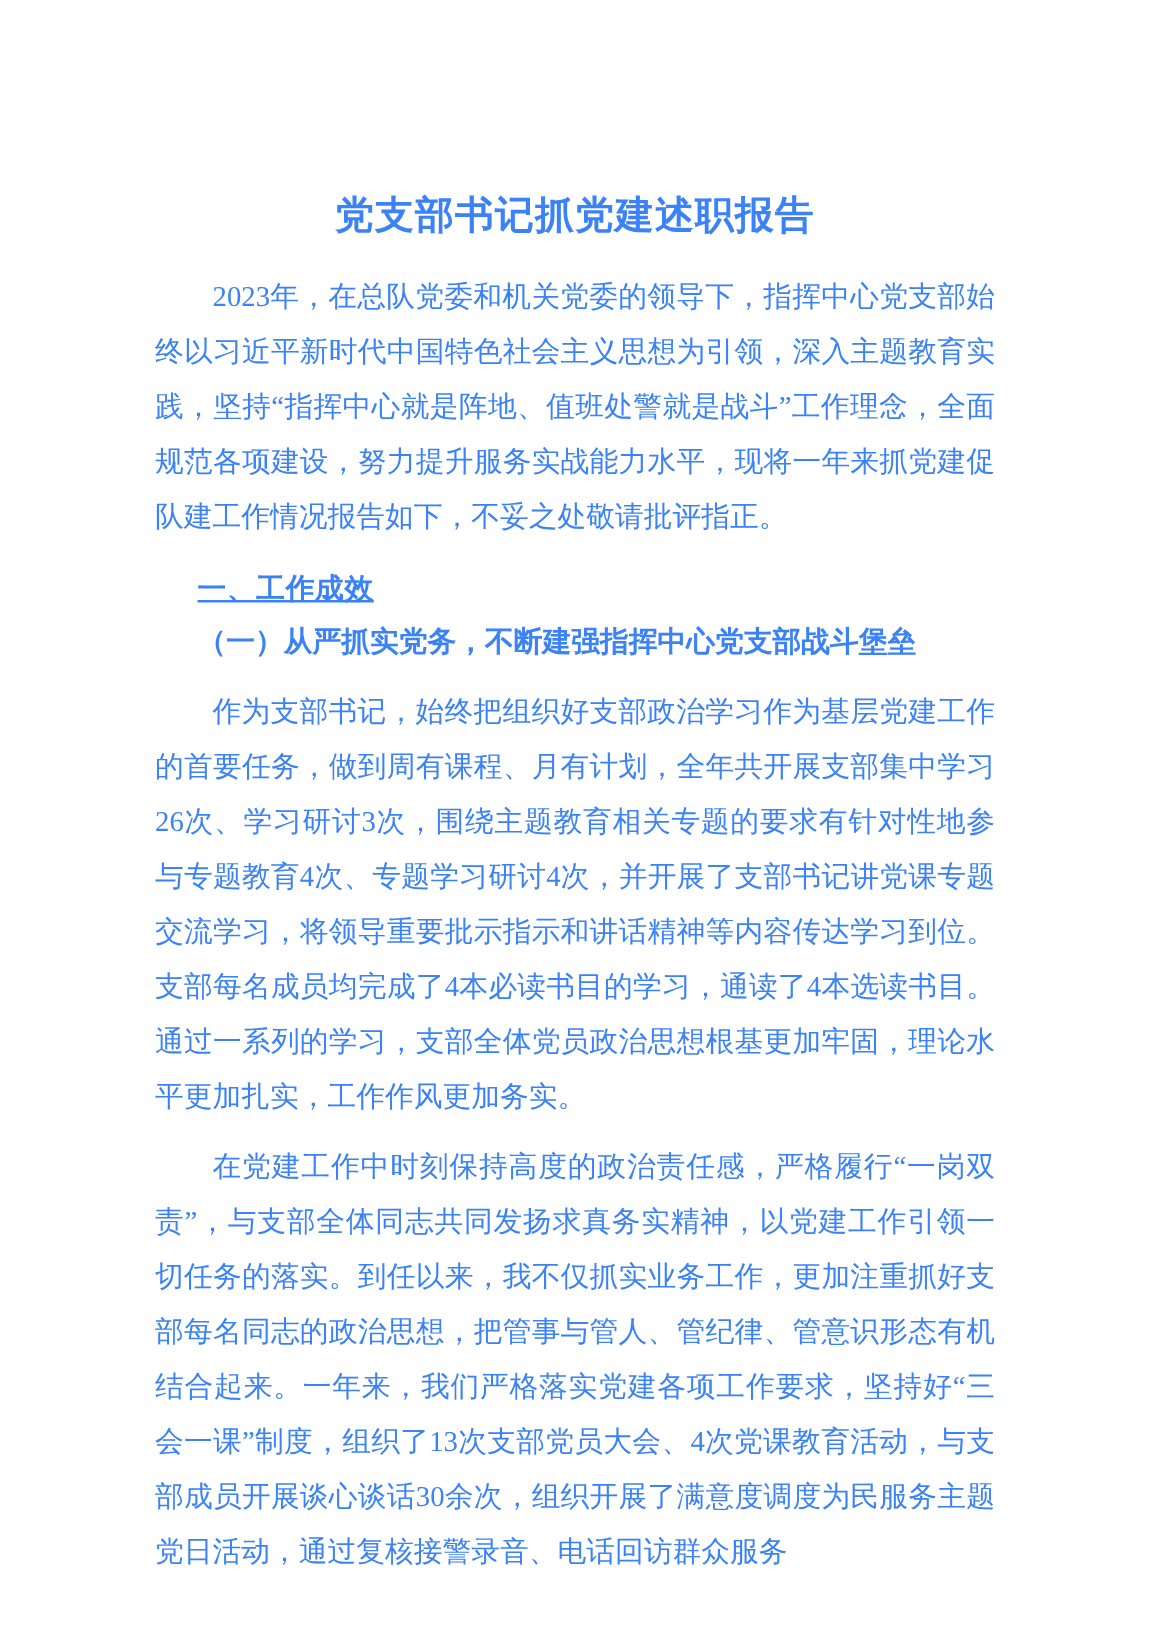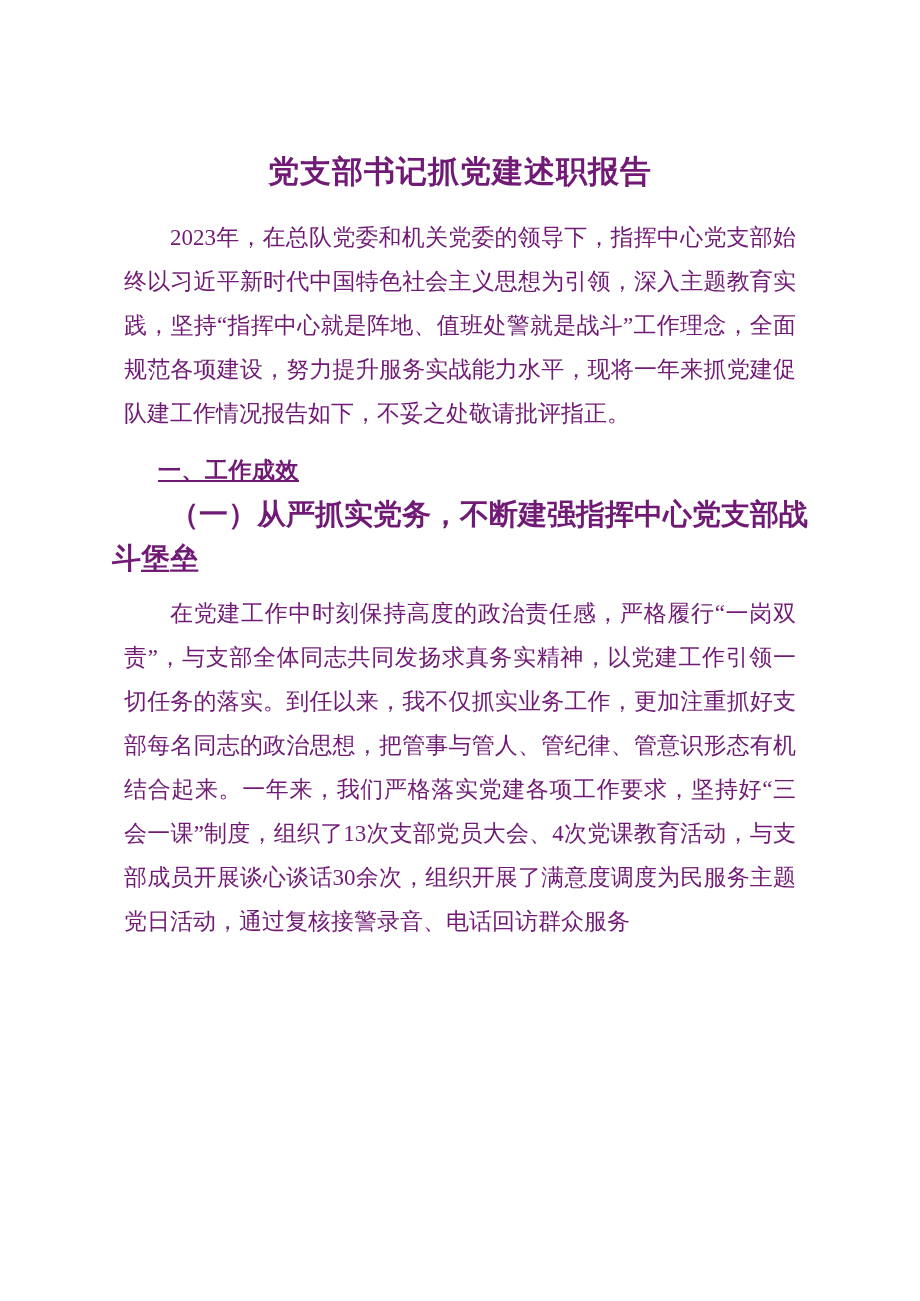--- a/index.html
+++ b/index.html
@@ -9,21 +9,21 @@
   }
   .page {
     position: relative;
     width: 920px;
     height: 1301px;
     margin: 0 auto;
     background: #ffffff;
     box-sizing: border-box;
     padding: 152px 112px 40px 112px;
     font-family: "Liberation Serif", "DejaVu Serif", serif;
-    color: #701a75;
+    color: #3b82f6;
     overflow: hidden;
   }
   .doc-title {
     margin: 0 0 24px 0;
     text-align: center;
     font-size: 31px;
     font-weight: bold;
     font-family: "Liberation Sans", "DejaVu Sans", sans-serif;
     letter-spacing: 1px;
     line-height: 1.3;
@@ -41,36 +41,37 @@
     font-size: 23px;
     line-height: 44px;
     font-weight: bold;
     font-family: "Liberation Sans", "DejaVu Sans", sans-serif;
     text-indent: 2em;
     letter-spacing: 0.5px;
     text-decoration: underline;
   }
   h3.subsec {
     margin: 0;
-    font-size: 29px;
+    font-size: 23px;
     line-height: 44px;
     font-weight: bold;
     font-family: "Liberation Serif", "DejaVu Serif", serif;
     text-align: justify;
     text-indent: 2em;
     word-break: break-all;
   }
 </style>
 </head>
 <body>
 
 <div class="page">
   <h1 class="doc-title">党支部书记抓党建述职报告</h1>
 
   <p class="body">2023年，在总队党委和机关党委的领导下，指挥中心党支部始终以习近平新时代中国特色社会主义思想为引领，深入主题教育实践，坚持“指挥中心就是阵地、值班处警就是战斗”工作理念，全面规范各项建设，努力提升服务实战能力水平，现将一年来抓党建促队建工作情况报告如下，不妥之处敬请批评指正。</p>
 
   <h2 class="sec">一、工作成效</h2>
 
   <h3 class="subsec">（一）从严抓实党务，不断建强指挥中心党支部战斗堡垒</h3>
 
+  <p class="body">作为支部书记，始终把组织好支部政治学习作为基层党建工作的首要任务，做到周有课程、月有计划，全年共开展支部集中学习26次、学习研讨3次，围绕主题教育相关专题的要求有针对性地参与专题教育4次、专题学习研讨4次，并开展了支部书记讲党课专题交流学习，将领导重要批示指示和讲话精神等内容传达学习到位。支部每名成员均完成了4本必读书目的学习，通读了4本选读书目。通过一系列的学习，支部全体党员政治思想根基更加牢固，理论水平更加扎实，工作作风更加务实。</p>
 
   <p class="body">在党建工作中时刻保持高度的政治责任感，严格履行“一岗双责”，与支部全体同志共同发扬求真务实精神，以党建工作引领一切任务的落实。到任以来，我不仅抓实业务工作，更加注重抓好支部每名同志的政治思想，把管事与管人、管纪律、管意识形态有机结合起来。一年来，我们严格落实党建各项工作要求，坚持好“三会一课”制度，组织了13次支部党员大会、4次党课教育活动，与支部成员开展谈心谈话30余次，组织开展了满意度调度为民服务主题党日活动，通过复核接警录音、电话回访群众服务</p>
 </div>
 
 </body></html>

